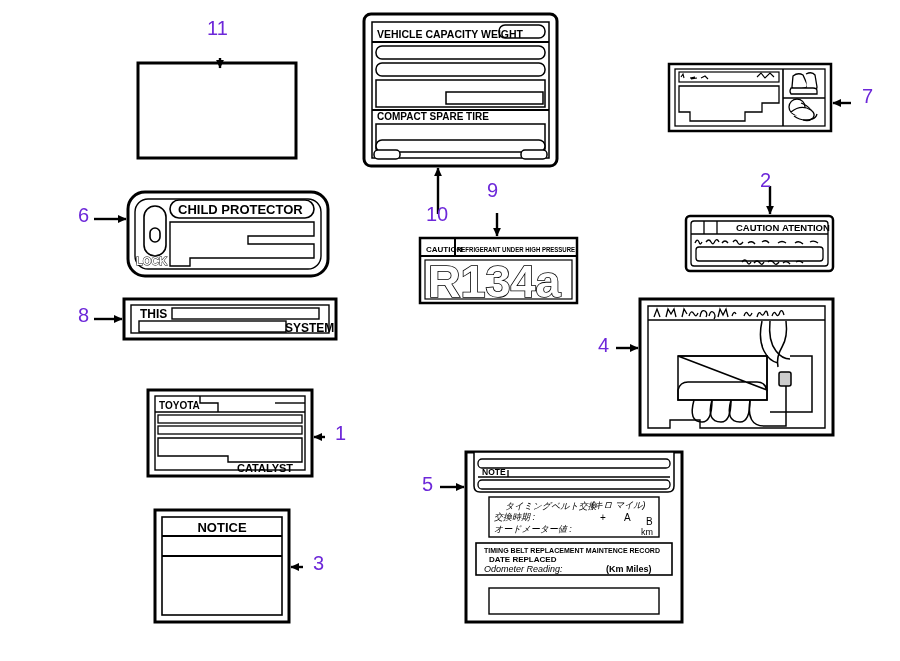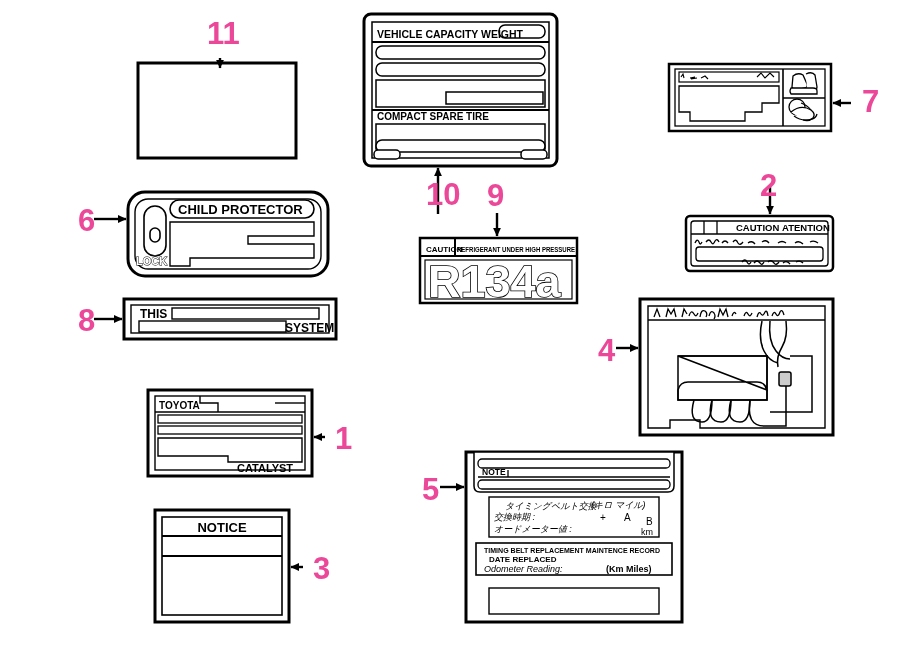--- a/index.html
+++ b/index.html
@@ -1,21 +1,21 @@
 <!DOCTYPE html>
 <html><head>
 <meta charset="utf-8">
 <title>Information Labels Parts Diagram</title>
 <style>
   html,body{margin:0;padding:0;background:#ffffff;}
   body{width:900px;height:661px;position:relative;overflow:hidden;
        font-family:"Liberation Sans",sans-serif;color:#000;}
   #diagram{position:absolute;inset:0;}
   .cnum{position:absolute;font-family:"Liberation Sans",sans-serif;
-        font-size:31px;font-weight:700;color:#ec4899;line-height:1;
+        font-size:20px;font-weight:400;color:#6d28d9;line-height:1;
         letter-spacing:0px;user-select:none;}
   svg{display:block;}
   text{font-family:"Liberation Sans",sans-serif;}
 </style>
 </head>
 <body>
 
 <div id="diagram">
 
 <svg width="900" height="661" viewBox="0 0 900 661">
@@ -226,21 +226,21 @@
     <line x1="616" y1="348" x2="638" y2="348"></line>
     <line x1="325" y1="437" x2="314" y2="437"></line>
     <line x1="440" y1="487" x2="464" y2="487"></line>
     <line x1="303" y1="567" x2="291" y2="567"></line>
   </g>
 
   </g>
 </svg>
 
 <div class="cnum" style="left:207px;top:18px;">11</div>
-<div class="cnum" style="left:426px;top:179px;">10</div>
+<div class="cnum" style="left:426px;top:204px;">10</div>
 <div class="cnum" style="left:487px;top:180px;">9</div>
 <div class="cnum" style="left:862px;top:86px;">7</div>
 <div class="cnum" style="left:760px;top:170px;">2</div>
 <div class="cnum" style="left:78px;top:205px;">6</div>
 <div class="cnum" style="left:78px;top:305px;">8</div>
 <div class="cnum" style="left:598px;top:335px;">4</div>
 <div class="cnum" style="left:335px;top:423px;">1</div>
 <div class="cnum" style="left:422px;top:474px;">5</div>
 <div class="cnum" style="left:313px;top:553px;">3</div>
 

